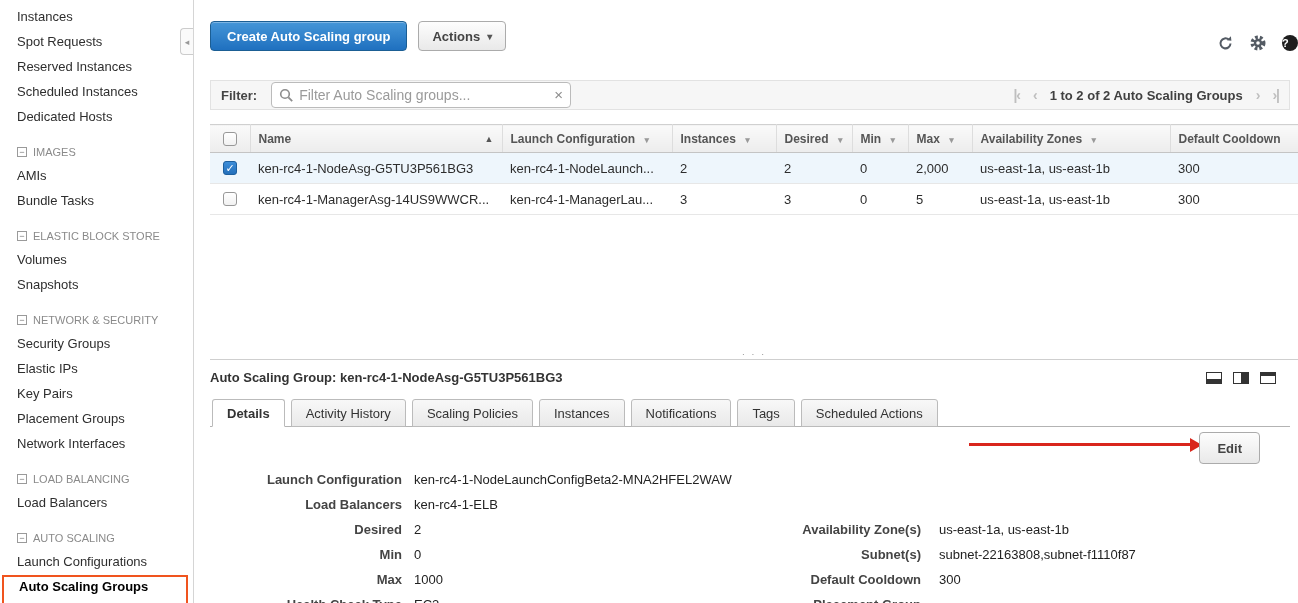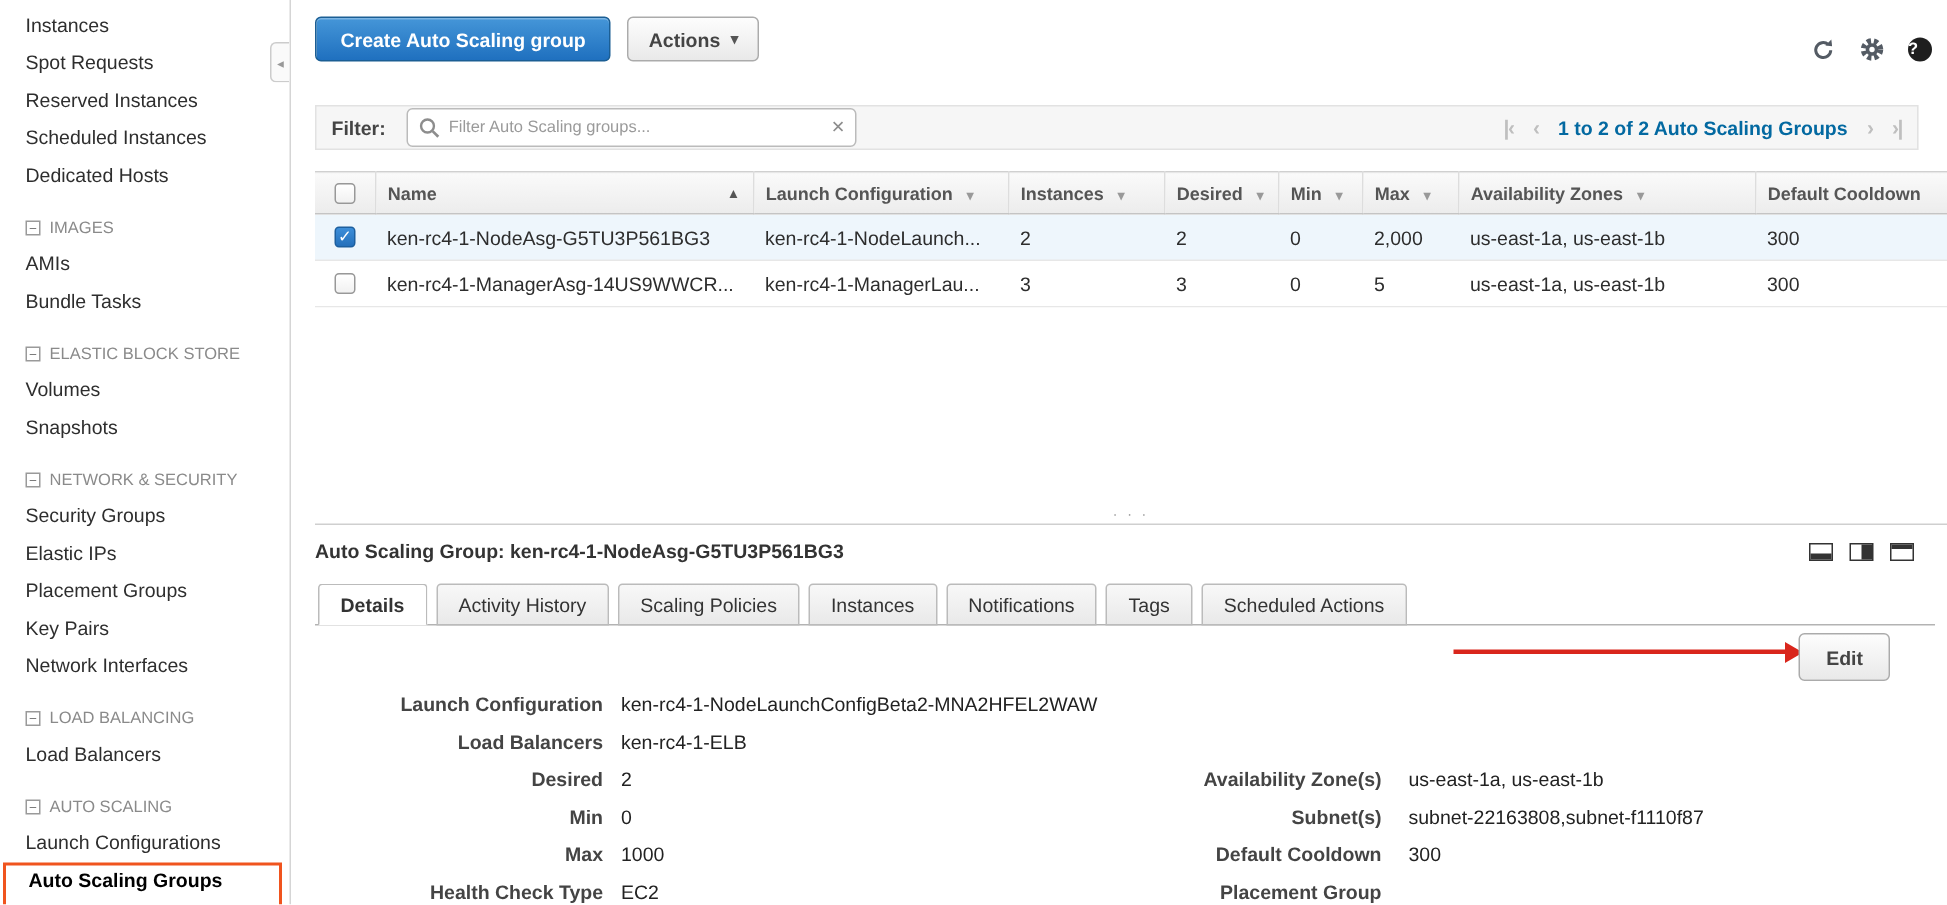--- a/index.html
+++ b/index.html
@@ -38,21 +38,21 @@
   .collapse-handle {
     position: absolute; right: 0; top: 28px; width: 13px; height: 27px;
     background: #fafafa; border: 1px solid #ccc; border-right: none;
     border-radius: 4px 0 0 4px; color: #999; font-size: 9px;
     display: flex; align-items: center; justify-content: center; cursor: pointer;
   }
 
   
   .main { flex: 1; padding-left: 16px; position: relative; overflow: hidden; }
 
-  .toolbar { margin-top: 11px; height: 30px; display: flex; align-items: center; gap: 11px; padding-right: 10px; }
+  .toolbar { margin-top: 21px; height: 30px; display: flex; align-items: center; gap: 11px; }
   .btn-primary {
     height: 30px; padding: 0 16px; border-radius: 4px; cursor: pointer;
     background: linear-gradient(#4596d8, #1f70bf); border: 1px solid #1b5e94;
     color: #fff; font-weight: bold; font-size: 13px;
     box-shadow: inset 0 1px 0 rgba(255,255,255,.3);
     font-family: "Liberation Sans", sans-serif;
   }
   .btn-default {
     height: 30px; padding: 0 13px; border-radius: 4px; cursor: pointer;
     background: linear-gradient(#fdfdfd, #e9e9e9); border: 1px solid #ababab;
@@ -63,40 +63,40 @@
   .btn-default .caret { font-size: 10px; color: #555; }
   .toolbar-right { margin-left: auto; display: flex; align-items: center; gap: 15px; margin-top: 14px; }
   .icon-btn { cursor: pointer; display: inline-flex; align-items: center; }
   .help-circle {
     width: 16px; height: 16px; border-radius: 50%; background: #1e1e1e;
     color: #fff; font-size: 11px; font-weight: bold; text-align: center; line-height: 16px;
   }
 
   
   .filterbar {
-    margin-top: 29px; margin-right: 19px; height: 30px;
+    margin-top: 29px; margin-right: 8px; height: 30px;
     background: #f6f6f6; border: 1px solid #e2e2e2;
     display: flex; align-items: center; padding: 0 10px;
   }
   .filter-label { font-weight: bold; margin-right: 14px; color: #444; }
   .search-box {
     position: relative; width: 300px; height: 26px; background: #fff;
     border: 1px solid #bbb; border-radius: 4px;
     display: flex; align-items: center; padding: 0 24px 0 27px;
   }
   .search-box input {
     border: none; outline: none; width: 100%; background: transparent;
-    font-size: 11px; color: #333; font-family: "Liberation Sans", sans-serif;
+    font-size: 14px; color: #333; font-family: "Liberation Sans", sans-serif;
   }
   .search-box input::placeholder { color: #9a9a9a; }
   .search-glyph { position: absolute; left: 7px; top: 5px; }
   .clear-glyph { position: absolute; right: 7px; top: 3px; color: #8d8d8d; font-size: 15px; cursor: pointer; }
   .pagination { margin-left: auto; display: flex; align-items: center; gap: 13px; }
   .page-nav { color: #bfbfbf; font-weight: bold; font-size: 14px; letter-spacing: -1px; cursor: default; }
-  .page-text { color: #0369a1; font-weight: bold; }
+  .page-text { color: #404040; font-weight: bold; }
 
   
   .table-wrap { margin-top: 14px; overflow: hidden; }
   table { border-collapse: collapse; table-layout: fixed; width: 1160px; }
   th {
     height: 28px; background: linear-gradient(#fafafa, #ececec);
     border-top: 1px solid #d0d0d0; border-bottom: 1px solid #c4c4c4;
     border-right: 1px solid #ddd;
     font-size: 12px; font-weight: bold; color: #555; text-align: left;
     padding: 0 8px; white-space: nowrap; overflow: hidden; cursor: pointer;
@@ -184,22 +184,22 @@
     </div>
     <div class="nav-item">Volumes</div>
     <div class="nav-item">Snapshots</div>
 
     <div class="section-header">
       <span class="collapse-box">−</span>
       <span>NETWORK &amp; SECURITY</span>
     </div>
     <div class="nav-item">Security Groups</div>
     <div class="nav-item">Elastic IPs</div>
+    <div class="nav-item">Key Pairs</div>
     <div class="nav-item">Placement Groups</div>
-    <div class="nav-item">Key Pairs</div>
     <div class="nav-item">Network Interfaces</div>
 
     <div class="section-header">
       <span class="collapse-box">−</span>
       <span>LOAD BALANCING</span>
     </div>
     <div class="nav-item">Load Balancers</div>
 
     <div class="section-header">
       <span class="collapse-box">−</span>

